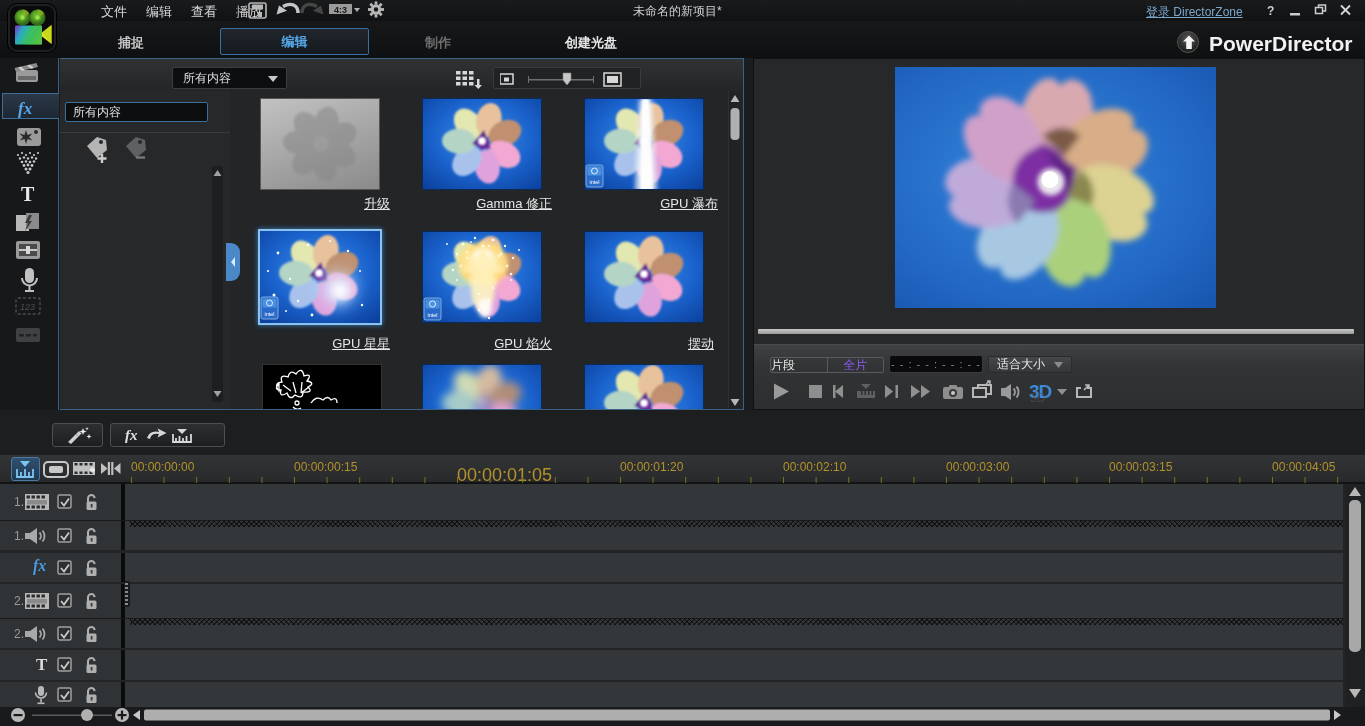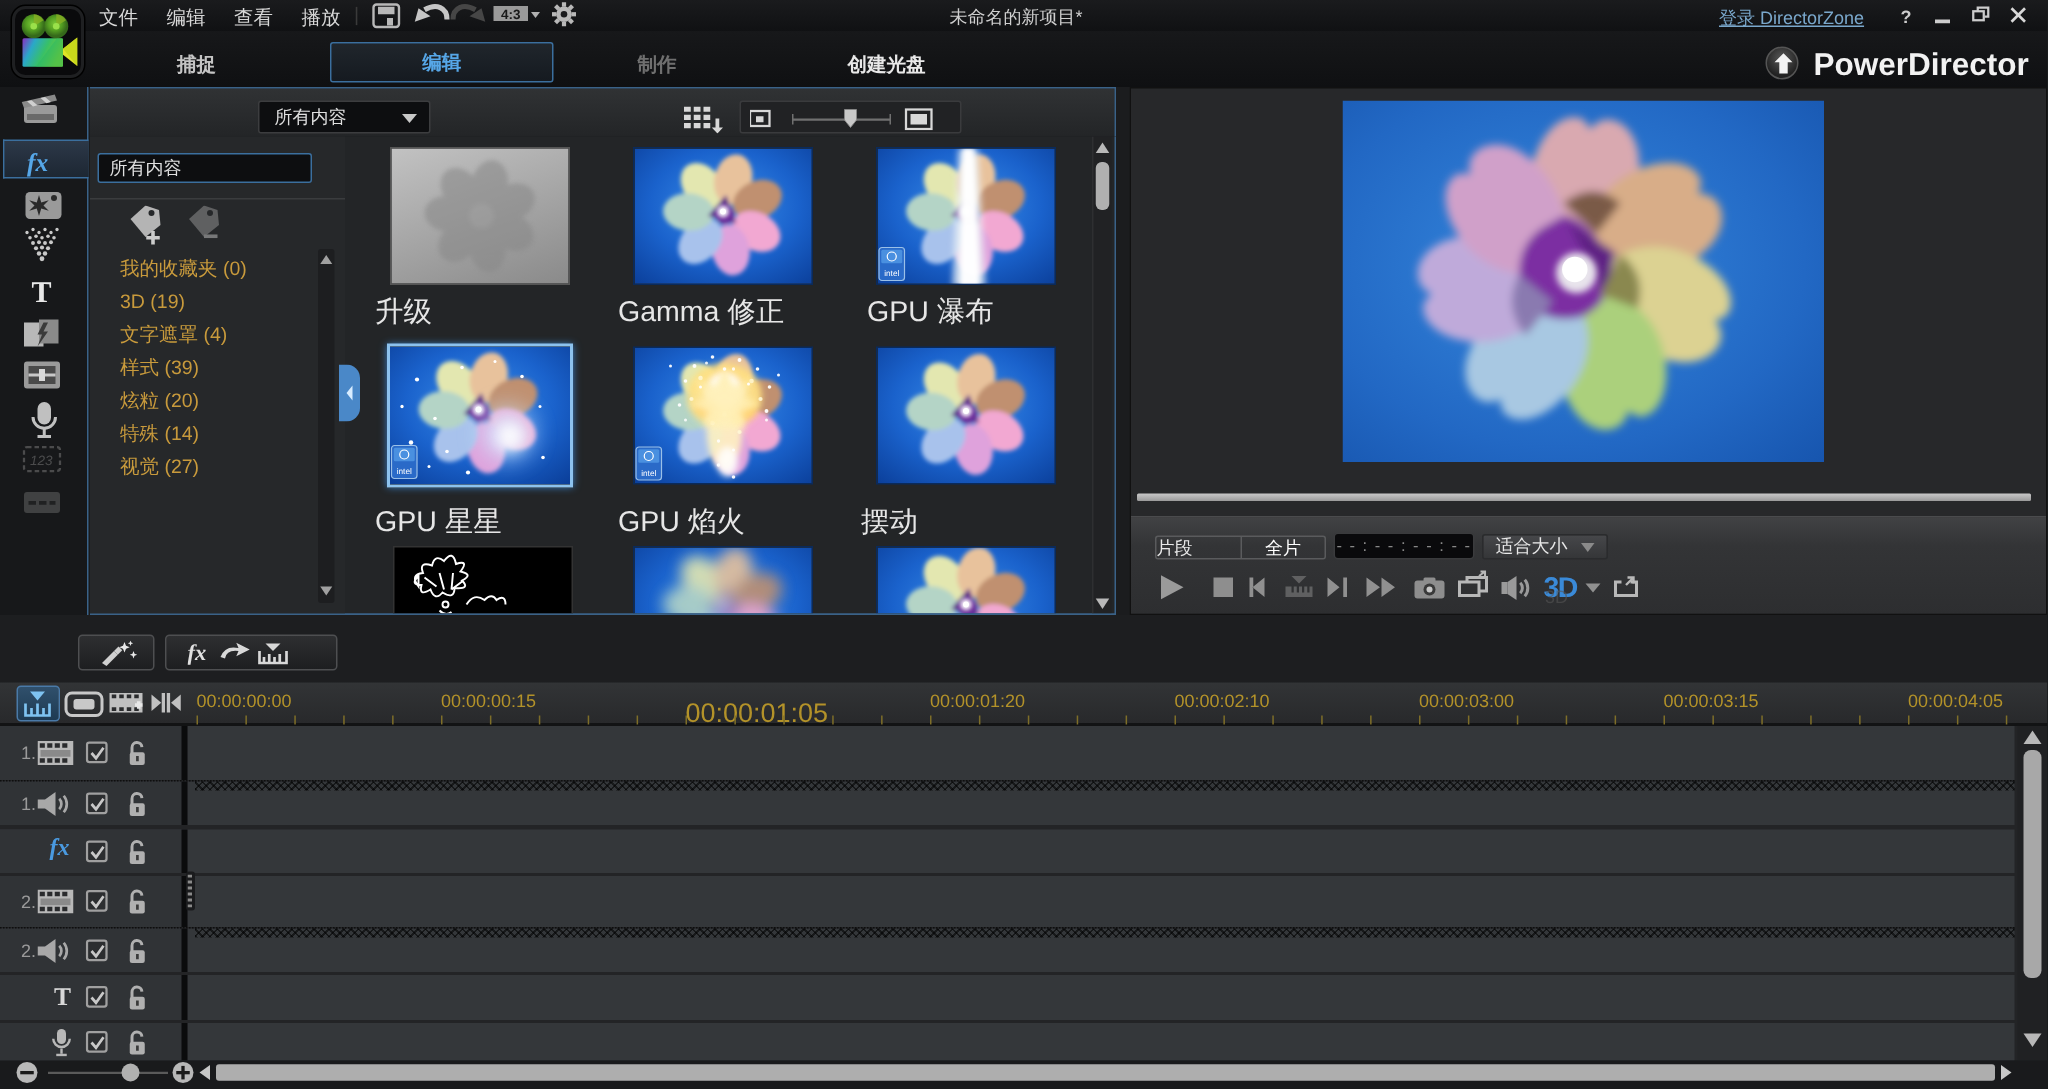--- a/index.html
+++ b/index.html
@@ -2,40 +2,40 @@
 <html><head>
 <meta charset="utf-8">
 <style>
 * { margin:0; padding:0; box-sizing:border-box; }
 html,body { width:1365px; height:726px; overflow:hidden; background:#1b1c1e; font-family:"Liberation Sans",sans-serif; }
 .abs { position:absolute; }
 #stage { position:relative; width:1365px; height:726px; background:#1b1c1e; overflow:hidden; }
 
 
 #titlebar { left:0; top:0; width:1365px; height:21px; background:linear-gradient(#1a1b1d,#101113); }
-.menuitem { position:absolute; top:3px; color:#d8d8d8; font-size:13px; }
+.menuitem { position:absolute; top:3px; color:#d8d8d8; font-size:13px;margin-left:35px; }
 #apptitle { position:absolute; top:3px; left:633px; width:110px; color:#cfcfcf; font-size:12px; }
 #dzone { position:absolute; top:4px; left:1146px; color:#7aa8cc; font-size:12px; text-decoration:underline; }
 
 #tabbar { left:0; top:21px; width:1365px; height:37px; background:linear-gradient(#17181a,#0f1012); }
 .tab { position:absolute; top:13px; font-size:13px; font-weight:bold; }
 #tab-edit { position:absolute; left:220px; top:28px; width:149px; height:27px; border:1px solid #3b6f9e; border-radius:2px; background:linear-gradient(#20262c,#151a20); }
 #tab-edit span { display:block; text-align:center; line-height:25px; color:#56a7e8; font-size:13px; font-weight:bold; }
 #pdlogo { position:absolute; left:1177px; top:31px; width:22px; height:22px; border-radius:50%; background:radial-gradient(circle at 50% 35%,#5a5a5a,#222 70%); border:1px solid #555; }
 #pdtext { position:absolute; left:1209px; top:32px; color:#f2f2f2; font-size:21px; font-weight:bold; letter-spacing:0px; }
 
 
 #iconstrip { left:0; top:58px; width:59px; height:352px; background:#17181a; border-right:1px solid #3a6288; }
 #libheader { left:60px; top:58px; width:684px; height:33px; background:linear-gradient(#303234,#232527); border-top:1px solid #3a6288; border-right:1px solid #3a6288;}
 #listpanel { left:60px; top:91px; width:170px; height:319px; background:#26282a; }
 #gridpanel { left:230px; top:91px; width:514px; height:319px; background:#232527; border-right:1px solid #3a6288; border-bottom:1px solid #3a6288; overflow:hidden; }
 #libbottom { left:60px; top:409px; width:684px; height:1px; background:#3a6288; }
 
 .thumb { position:absolute; width:120px; height:92px; overflow:hidden; }
-.tlabel { position:absolute; width:140px; text-align:left; color:#e6e6e6; font-size:19px; }
+.tlabel { position:absolute; width:140px; text-align:right; color:#e6e6e6; font-size:13px;text-decoration:underline; }
 
 
 #preview { left:753px; top:58px; width:612px; height:352px; background:#27282a; border:1px solid #111; }
 #controlsbar { left:754px; top:344px; width:610px; height:65px; background:linear-gradient(#414244,#333436 30%,#2d2e30); border-top:1px solid #4a4b4d; }
 
 
 #fxbar { left:0; top:410px; width:1365px; height:45px; background:#1d1e20; }
 
 
 #ruler { left:0; top:455px; width:1365px; height:29px; background:linear-gradient(#323436,#28292b); border-bottom:2px solid #121314; }
@@ -265,21 +265,20 @@
         <path d="M1 9 L11 0 L20 3 L21 13 L11 21 Z" fill="#b4b4b4"></path>
         <circle cx="15" cy="5" r="2" fill="#26282a"></circle>
         <path d="M16 17 v9 M11.5 21.5 h9" stroke="#cccccc" stroke-width="2.4"></path>
       </g>
       <g opacity="0.5" transform="translate(39,0)">
         <path d="M1 9 L11 0 L20 3 L21 13 L11 21 Z" fill="#989898"></path>
         <circle cx="15" cy="5" r="2" fill="#26282a"></circle>
         <path d="M11 20.5 h9" stroke="#c8c8c8" stroke-width="2.4"></path>
       </g>
     </svg>
-    <div class="abs" style="left:20px;top:77px;color:#c89a3c;font-size:13px;line-height:22px">我的收藏夹 (0)<br>3D (19)<br>文字遮罩 (4)<br>样式 (39)<br>炫粒 (20)<br>特殊 (14)<br>视觉 (27)</div>
 
     <div class="abs" style="left:152px;top:75px;width:11px;height:236px;background:#1d1e20;border-radius:2px"></div>
     <svg class="abs" style="left:153px;top:78px" width="9" height="230">
       <path d="M0.5 7 l8 0 -4 -6z" fill="#a0a0a0"></path>
       <path d="M0.5 222 l8 0 -4 6z" fill="#a0a0a0"></path>
     </svg>
   </div>
 
   <svg class="abs" style="left:226px;top:243px;z-index:4" width="14" height="38" viewBox="0 0 14 38">
     <path d="M0 0 h5 a9 9 0 0 1 9 9 v20 a9 9 0 0 1 -9 9 h-5 z" fill="#4a88c8"></path>
@@ -504,21 +503,21 @@
       <circle cx="0" cy="-1" r="12" fill="#e8e4ec" filter="url(#bl2)"></circle>
       <circle cx="-1" cy="-3" r="7.5" fill="#ffffff"></circle>
     </g>
   </svg>
 
   <div class="abs" style="left:758px;top:329px;width:596px;height:5px;background:linear-gradient(#c8c8c8,#9a9a9a);border-radius:1px"></div>
   <div class="abs" id="controlsbar"></div>
 
   <div class="abs" style="left:770px;top:357px;width:114px;height:16px;border:1px solid #5a5b5d;border-radius:2px;display:flex">
     <div style="flex:1;border-right:1px solid #5a5b5d;color:#e8e8e8;font-size:12px;line-height:14px">片段</div>
-    <div style="flex:1;color:#ffffff;font-size:12px;text-align:center;line-height:14px">全片</div>
+    <div style="flex:1;color:#8b5cf6;font-size:12px;text-align:center;line-height:14px">全片</div>
   </div>
   <div class="abs" style="left:889px;top:355px;width:94px;height:18px;background:#0a0a0c;border:1px solid #3a3b3d;border-radius:3px;color:#888;font-size:11px;text-align:center;line-height:16px;letter-spacing:1px">- - : - - : - - : - -</div>
   <div class="abs" style="left:988px;top:356px;width:84px;height:17px;background:linear-gradient(#46474a,#353638);border:1px solid #2a2b2d;border-radius:2px;color:#e8e8e8;font-size:12px;line-height:15px;padding-left:8px">适合大小</div>
   <svg class="abs" style="left:1053px;top:361px" width="11" height="8">
       <path d="M1 1 l9 0 -4.5 6z" fill="#8a8a8a"></path>
     </svg>
 
   <svg class="abs" style="left:765px;top:380px" width="340" height="24" viewBox="0 0 340 24">
     <g fill="#9a9a9a">
       <path d="M9 3.5 L24 11.5 L9 19.5 Z" fill="#9a9a9a"></path>

